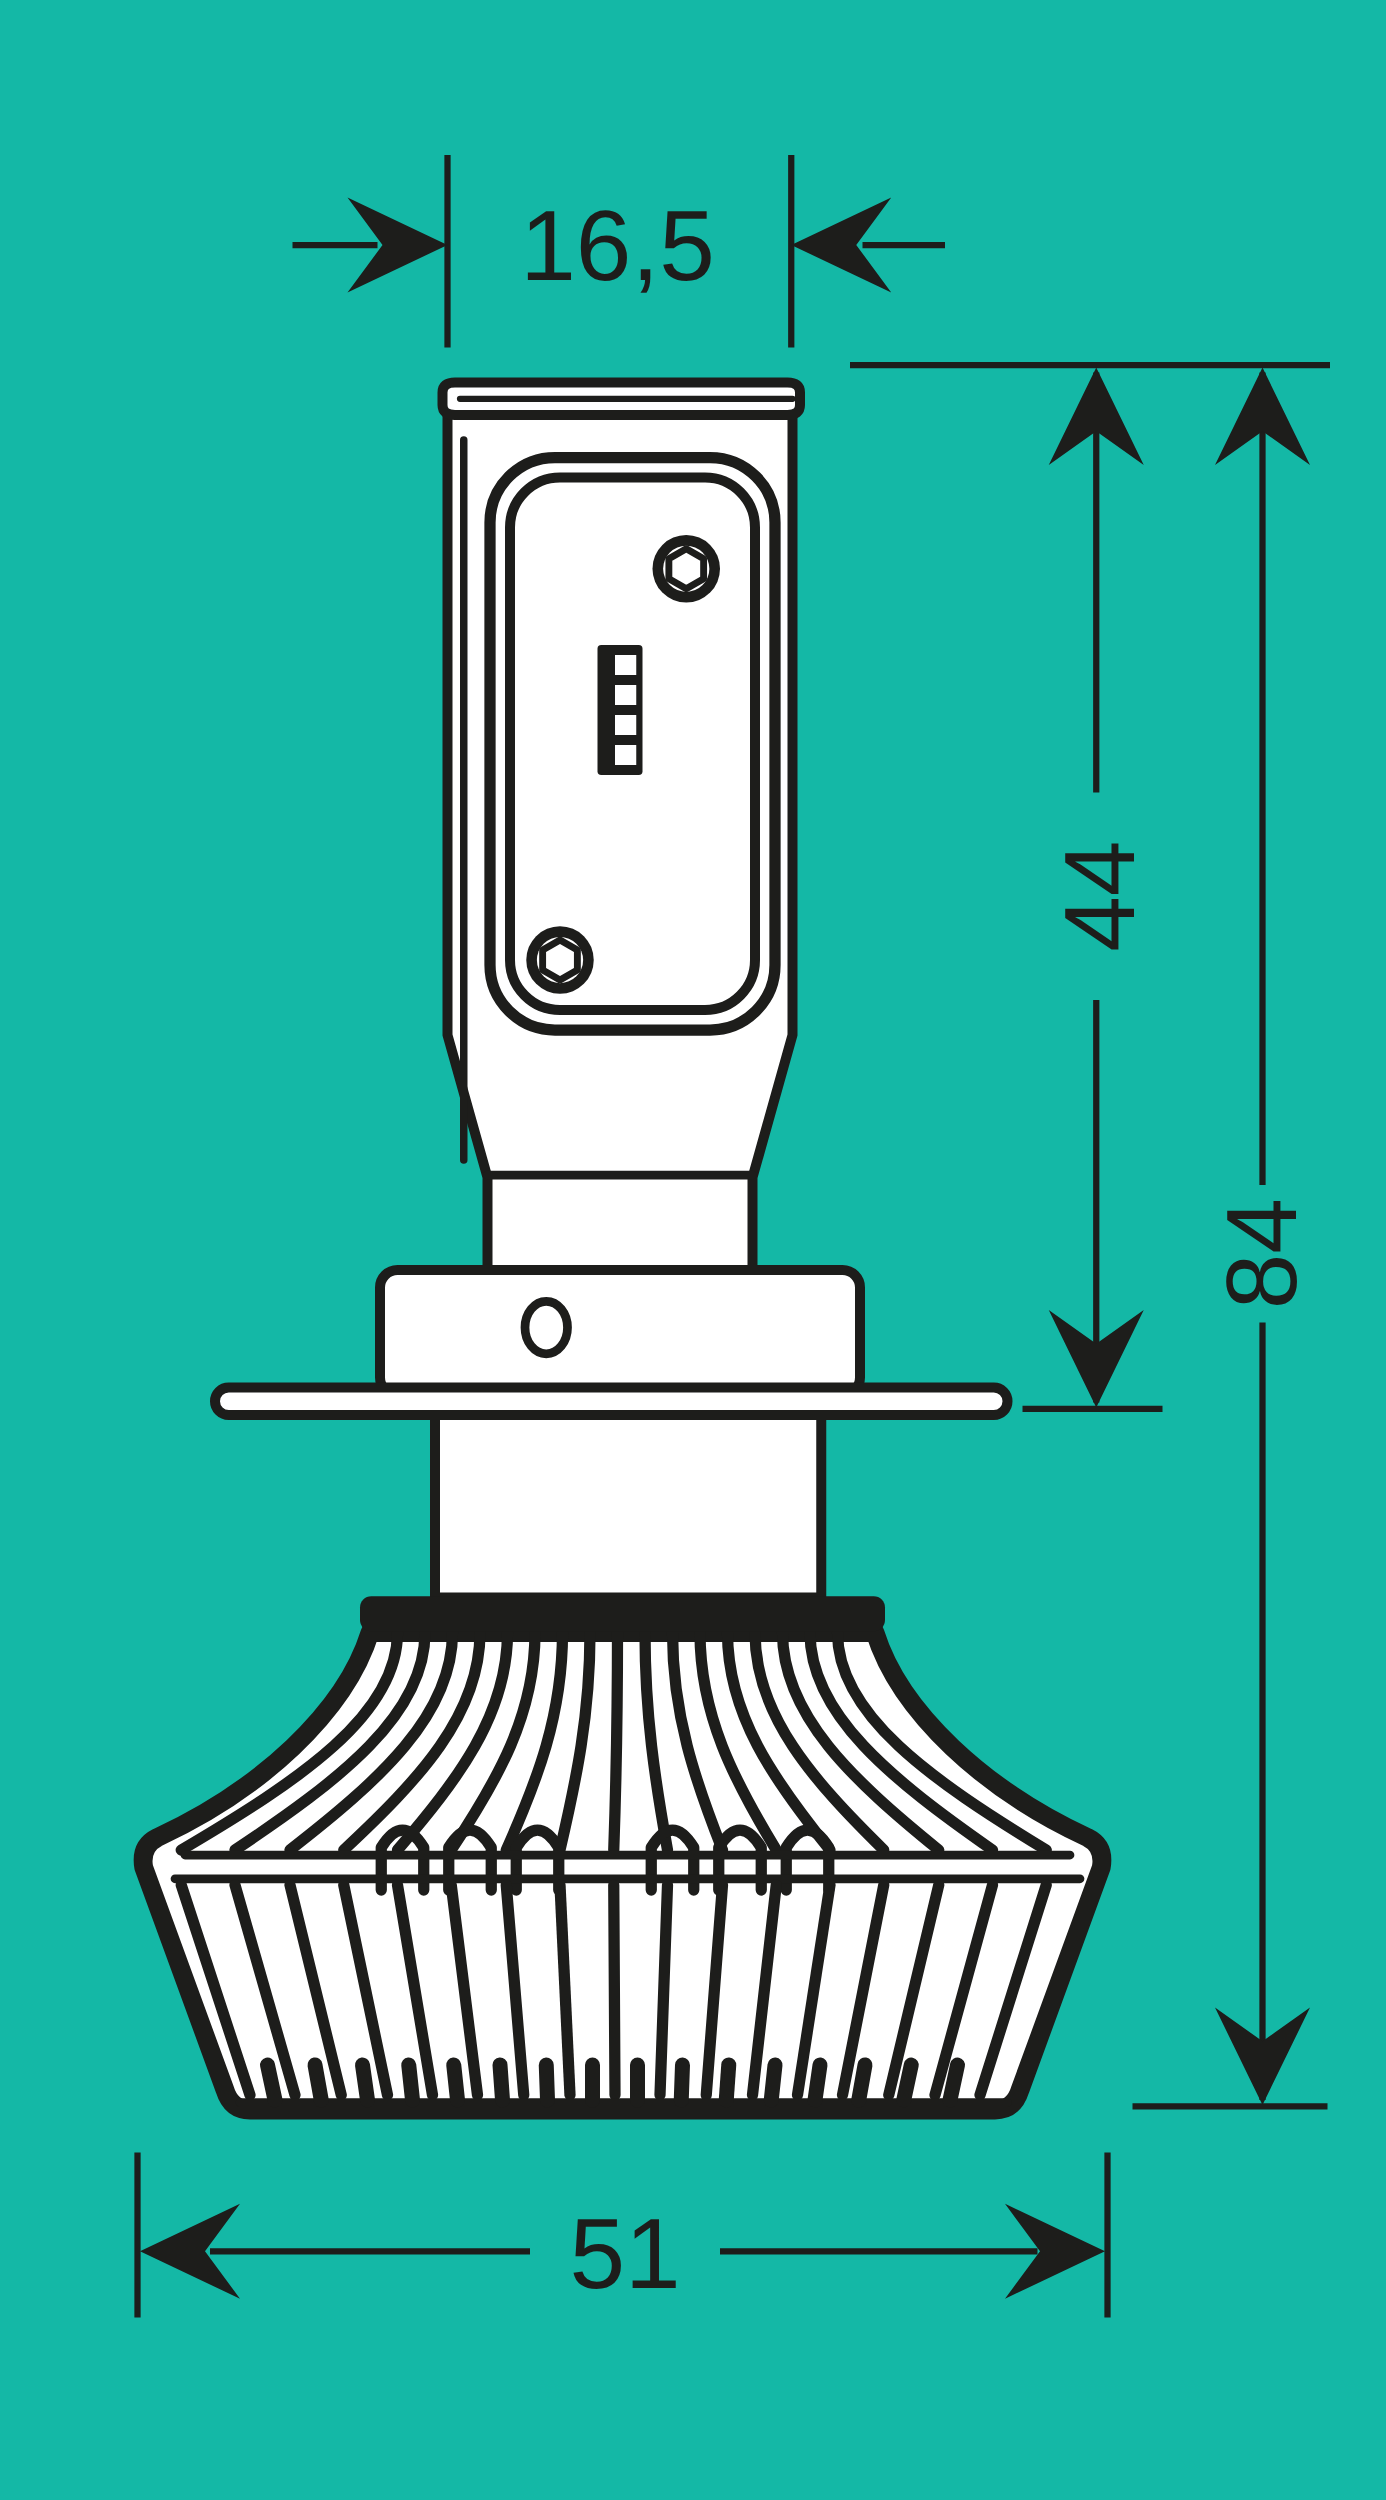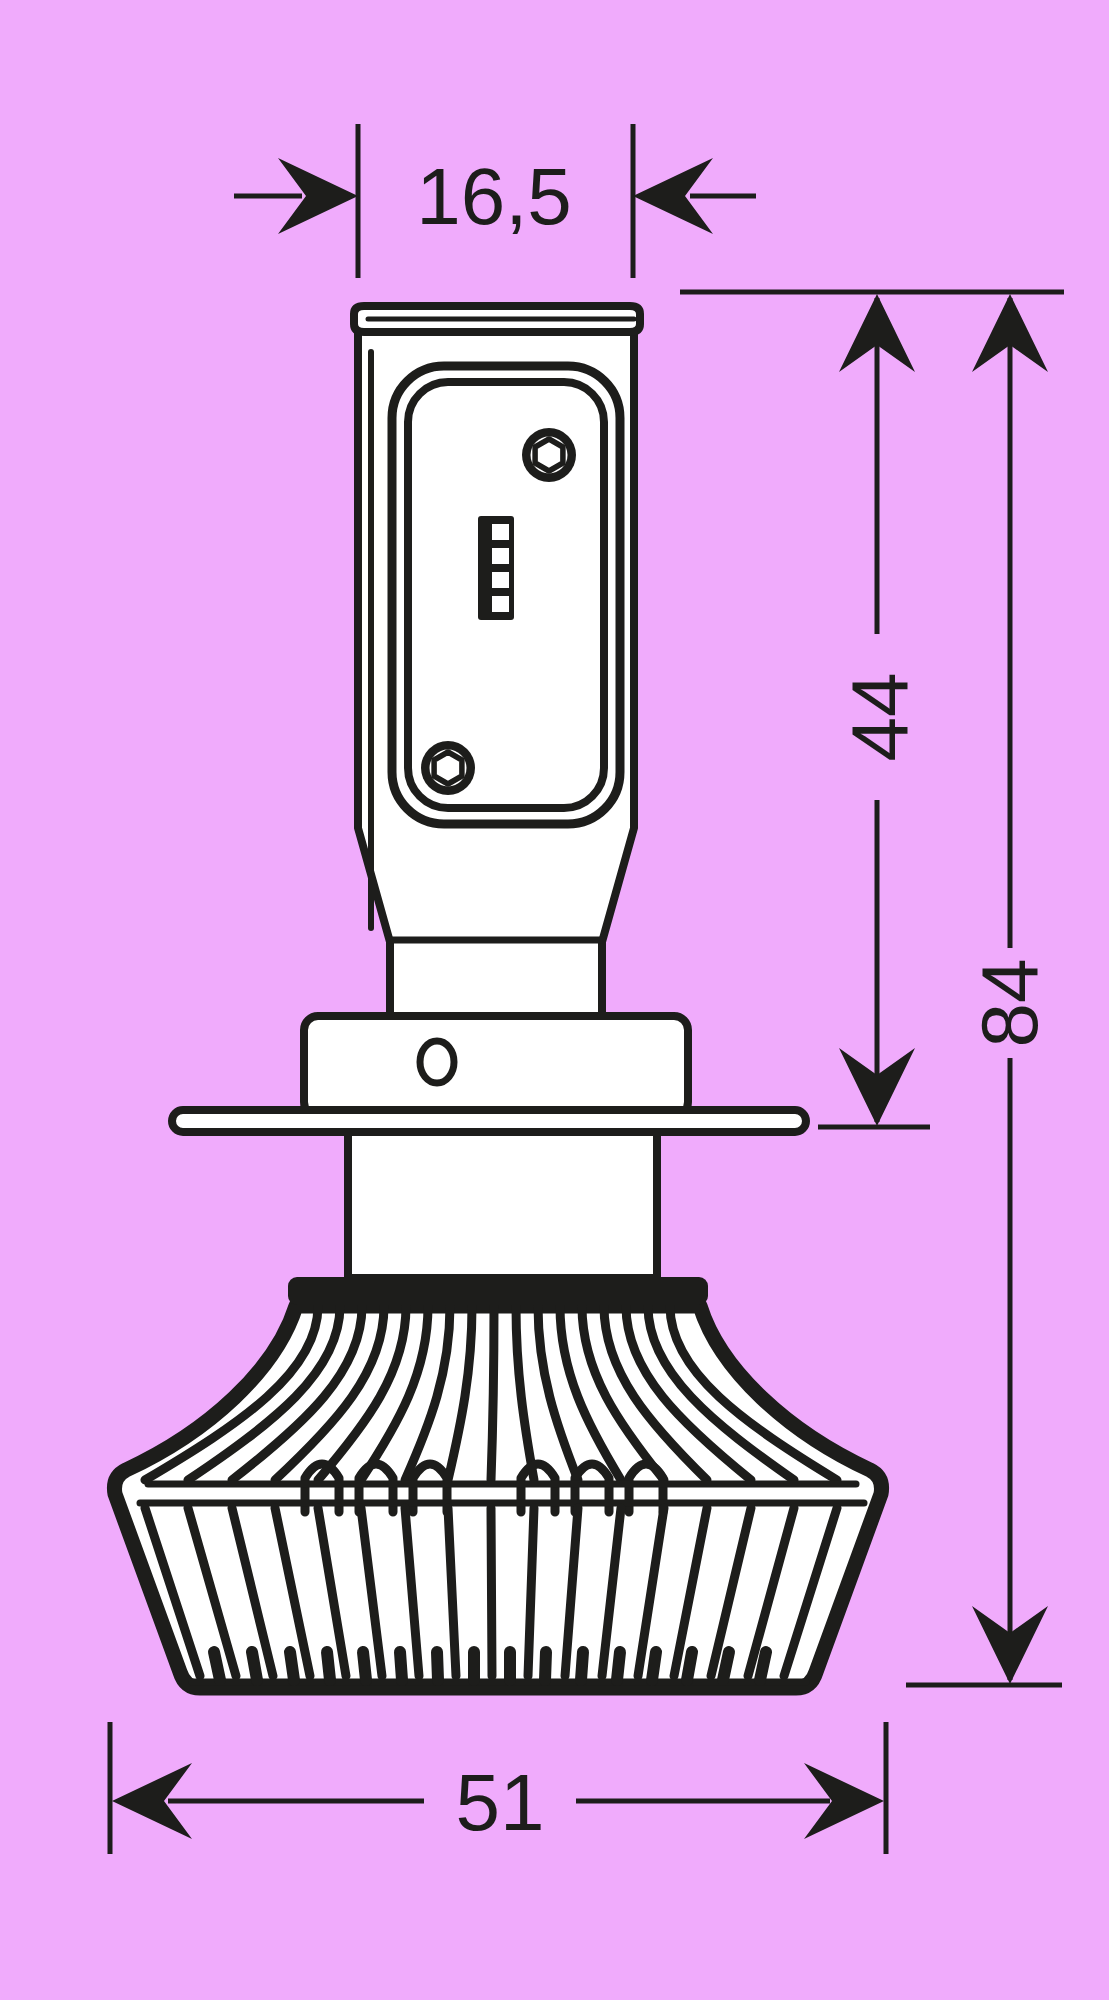--- a/index.html
+++ b/index.html
@@ -4,21 +4,21 @@
 <style>
   html, body {
     margin: 0;
     padding: 0;
     background: #ffffff;
   }
   .page {
     position: relative;
     width: 1109px;
     height: 2000px;
-    background: #f0abfc;
+    background: #14b8a6;
     overflow: hidden;
     font-family: "Liberation Sans", sans-serif;
   }
   svg { display: block; }
   text {
     font-family: "Liberation Sans", sans-serif;
     font-size: 80px;
     letter-spacing: 0px;
   }
   .dim-line { fill: none; stroke-width: 5; }

